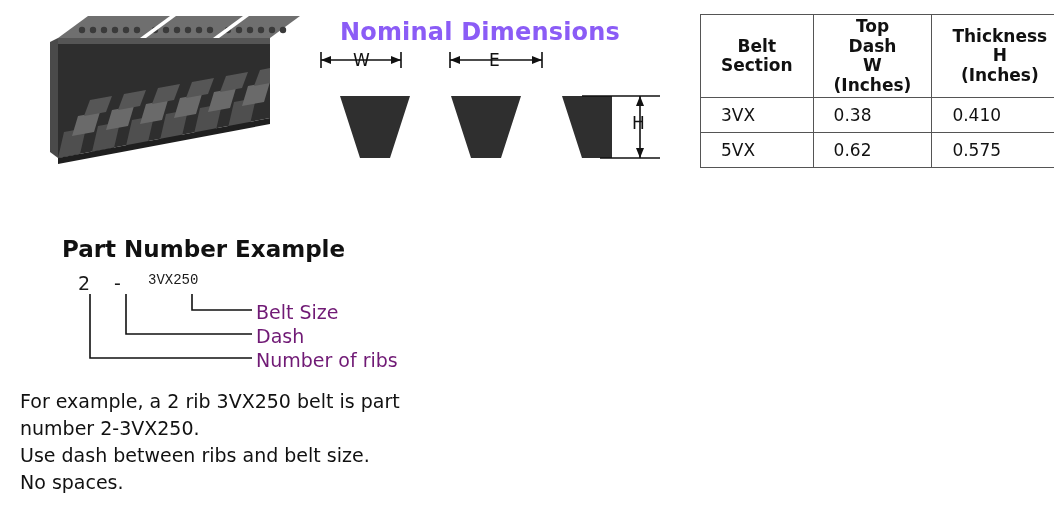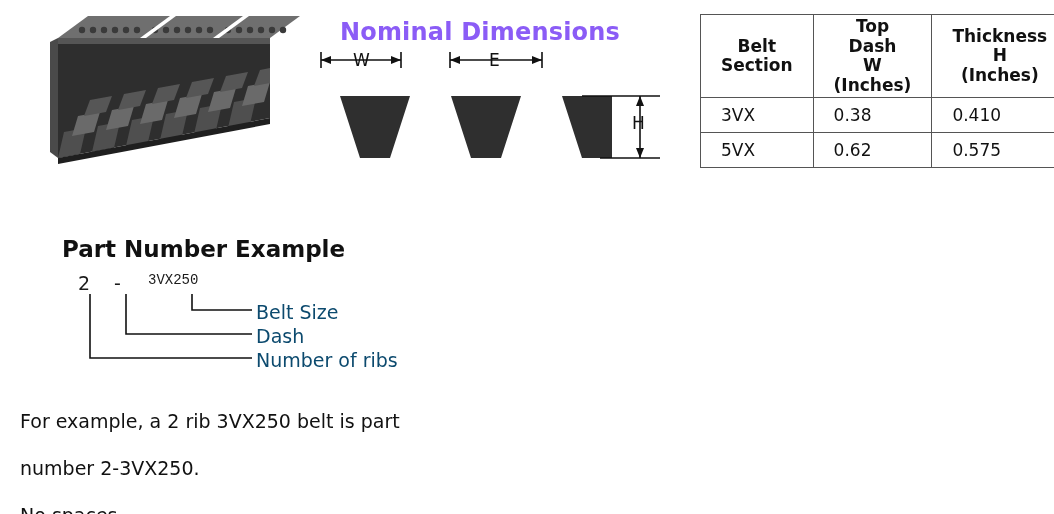--- a/index.html
+++ b/index.html
@@ -75,35 +75,35 @@
     font-weight: bold;
     color: #111;
   }
   #pn-ribs   { position: absolute; left: 58px;  top: 36px; font-size: 19px; }
   #pn-dash   { position: absolute; left: 94px;  top: 36px; font-size: 19px; }
   #pn-size   { position: absolute; left: 128px; top: 36px; font-size: 14px; font-family: Liberation Mono, monospace; }
 
   .callout-label {
     position: absolute;
     font-size: 19px;
-    color: #0c4a6e;
+    color: #701a75;
     white-space: nowrap;
   }
   #label-belt-size { left: 236px; top: 65px; }
   #label-dash      { left: 236px; top: 89px; }
   #label-ribs      { left: 236px; top: 113px; }
 
   
   #description {
     left: 20px; top: 388px; width: 470px;
     font-size: 19px;
     line-height: 1.42;
     color: #111;
   }
-  #description div { white-space: nowrap; margin-top: 20px; }
+  #description div { white-space: nowrap; }
 </style>
 </head>
 <body>
 
 <div class="abs" id="belt-illustration">
   <svg width="290" height="180" viewBox="0 0 290 180" xmlns="http://www.w3.org/2000/svg">
 
     <polygon points="38,30 68,8 280,8 250,30" fill="#6f6f6f"></polygon>
 
     <polygon points="38,30 250,30 250,36 38,36" fill="#555555"></polygon>
@@ -260,14 +260,15 @@
   </svg>
 
   <div class="callout-label" id="label-belt-size">Belt Size</div>
   <div class="callout-label" id="label-dash">Dash</div>
   <div class="callout-label" id="label-ribs">Number of ribs</div>
 </div>
 
 <div class="abs" id="description">
   <div>For example, a 2 rib 3VX250 belt is part</div>
   <div>number 2-3VX250.</div>
+  <div>Use dash between ribs and belt size.</div>
   <div>No spaces.</div>
 </div>
 
 </body></html>

